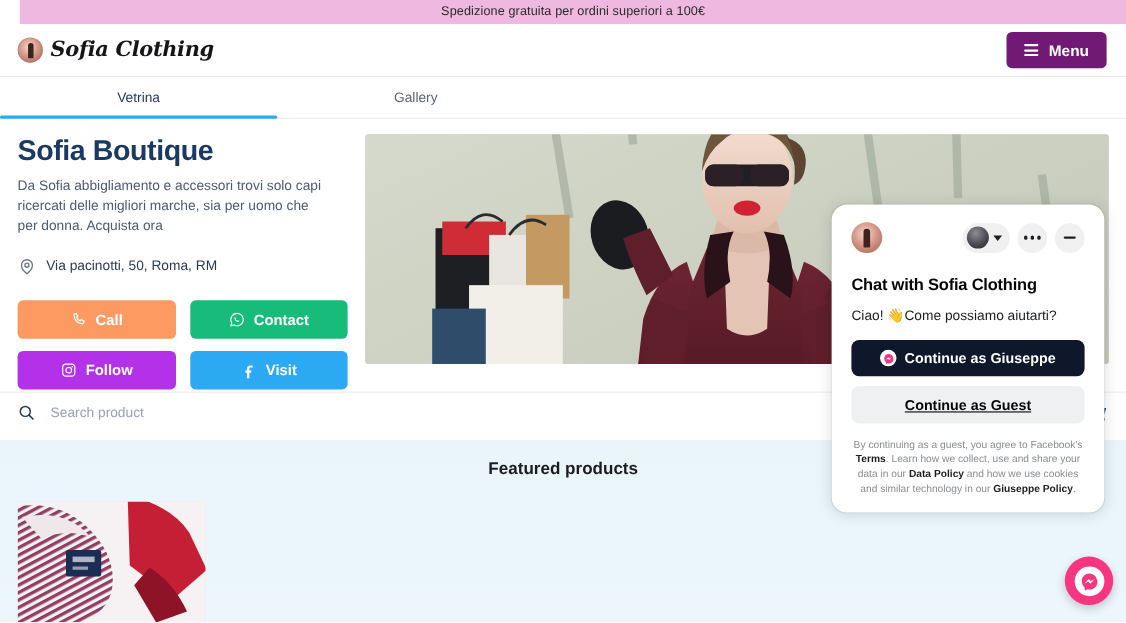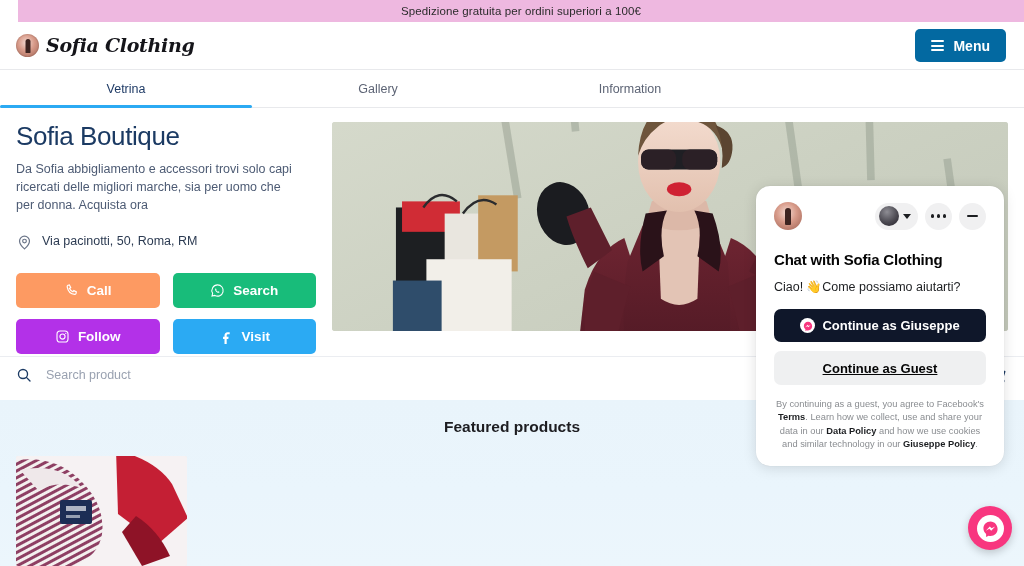--- a/index.html
+++ b/index.html
@@ -41,21 +41,21 @@
     width:5px; height:14px; transform:translateX(-50%);
     background:#3c2320; border-radius:3px 3px 1px 1px;
   }
   .brand-name {
     font-family: "DejaVu Serif", serif;
     font-style: italic; font-weight: 700;
     font-size: 19px; color: #15151a;
     letter-spacing: -.3px;
   }
   .menu-btn {
-    background: #0369a1; color: #fff;
+    background: #701a75; color: #fff;
     border: none; border-radius: 5px;
     height: 33px; padding: 0 16px;
     display: flex; align-items: center; gap: 9px;
     font-size: 14px; font-weight: 600; cursor: pointer; justify-content: flex-end;
   }
   .ham { display: inline-flex; flex-direction: column; gap: 2.5px; }
   .ham i { display:block; width: 13px; height: 2px; background: #fff; border-radius: 1px; }
 
   
   .tabs {
@@ -71,21 +71,21 @@
   .tab.active { color: #1f3b66; }
   .tab.active::after {
     content: ""; position: absolute; left: 0; right: 0; bottom: -1px;
     height: 3px; background: #2BAAF3; border-radius: 2px;
   }
 
   
   .main { display: flex; padding: 14px 16px 0 16px; gap: 16px; }
   .info-col { width: 300px; flex: none; }
   .store-title {
-    font-size: 26px; font-weight: 400; color: #1b3a63;
+    font-size: 26px; font-weight: 700; color: #1b3a63;
     letter-spacing: -.4px; line-height: 1.1; margin-bottom: 9px;
   }
   .store-desc {
     font-size: 12.5px; color: #4d5b74; line-height: 1.45; max-width: 280px;
   }
   .address-row {
     display: flex; align-items: flex-start; gap: 9px;
     margin-top: 20px; font-size: 12.5px; color: #2c3b52;
   }
   .pin { width: 17px; height: 17px; flex: none; color: #6b7588; }
@@ -249,23 +249,20 @@
     </button>
   </div>
 
   <div class="tabs">
     <div class="tab active">
       <span>Vetrina</span>
     </div>
     <div class="tab">
       <span>Gallery</span>
     </div>
-    <div class="tab">
-      <span>Information</span>
-    </div>
   </div>
 
   <div class="main">
 
     <div class="info-col">
       <div class="store-title">Sofia Boutique</div>
       <div class="store-desc">Da Sofia abbigliamento e accessori trovi solo capi ricercati delle migliori marche, sia per uomo che per donna. Acquista ora</div>
 
       <div class="address-row">
         <svg class="pin" viewBox="0 0 24 24" fill="none" stroke="currentColor" stroke-width="1.7">
@@ -281,21 +278,21 @@
             <path d="M6.3 3.6 8.6 3.2l2.1 4-1.9 1.5a12 12 0 0 0 5.4 5.4l1.5-1.9 4 2.1-.4 2.3c-.2 1-1.1 1.7-2.1 1.6C10.9 17.6 6.3 13 5.1 6.1c-.2-1.1.5-2.1 1.2-2.5z"></path>
           </svg>
           <span>Call</span>
         </button>
 
         <button class="act-btn b-contact">
           <svg viewBox="0 0 24 24" fill="none" stroke="#fff" stroke-width="1.7">
             <path d="M12 3a9 9 0 0 0-7.8 13.5L3.2 21l4.6-1.1A9 9 0 1 0 12 3z"></path>
             <path d="M9 8.6c.3-.1.6 0 .8.4l.7 1.4-.7.8c.6 1.2 1.5 2 2.7 2.6l.8-.7 1.4.7c.4.2.5.5.4.8-.3.9-1.3 1.3-2.2 1-2.2-.7-3.9-2.4-4.6-4.6-.3-.9.1-1.9.7-2.4z" fill="#fff" stroke="none"></path>
           </svg>
-          <span>Search</span>
+          <span>Contact</span>
         </button>
 
         <button class="act-btn b-follow">
           <svg viewBox="0 0 24 24" fill="none" stroke="#fff" stroke-width="1.8">
             <rect x="3.2" y="3.2" width="17.6" height="17.6" rx="5"></rect>
             <circle cx="12" cy="12" r="4.1"></circle>
             <circle cx="17.2" cy="6.9" r="1.1" fill="#fff" stroke="none"></circle>
           </svg>
           <span>Follow</span>
         </button>

